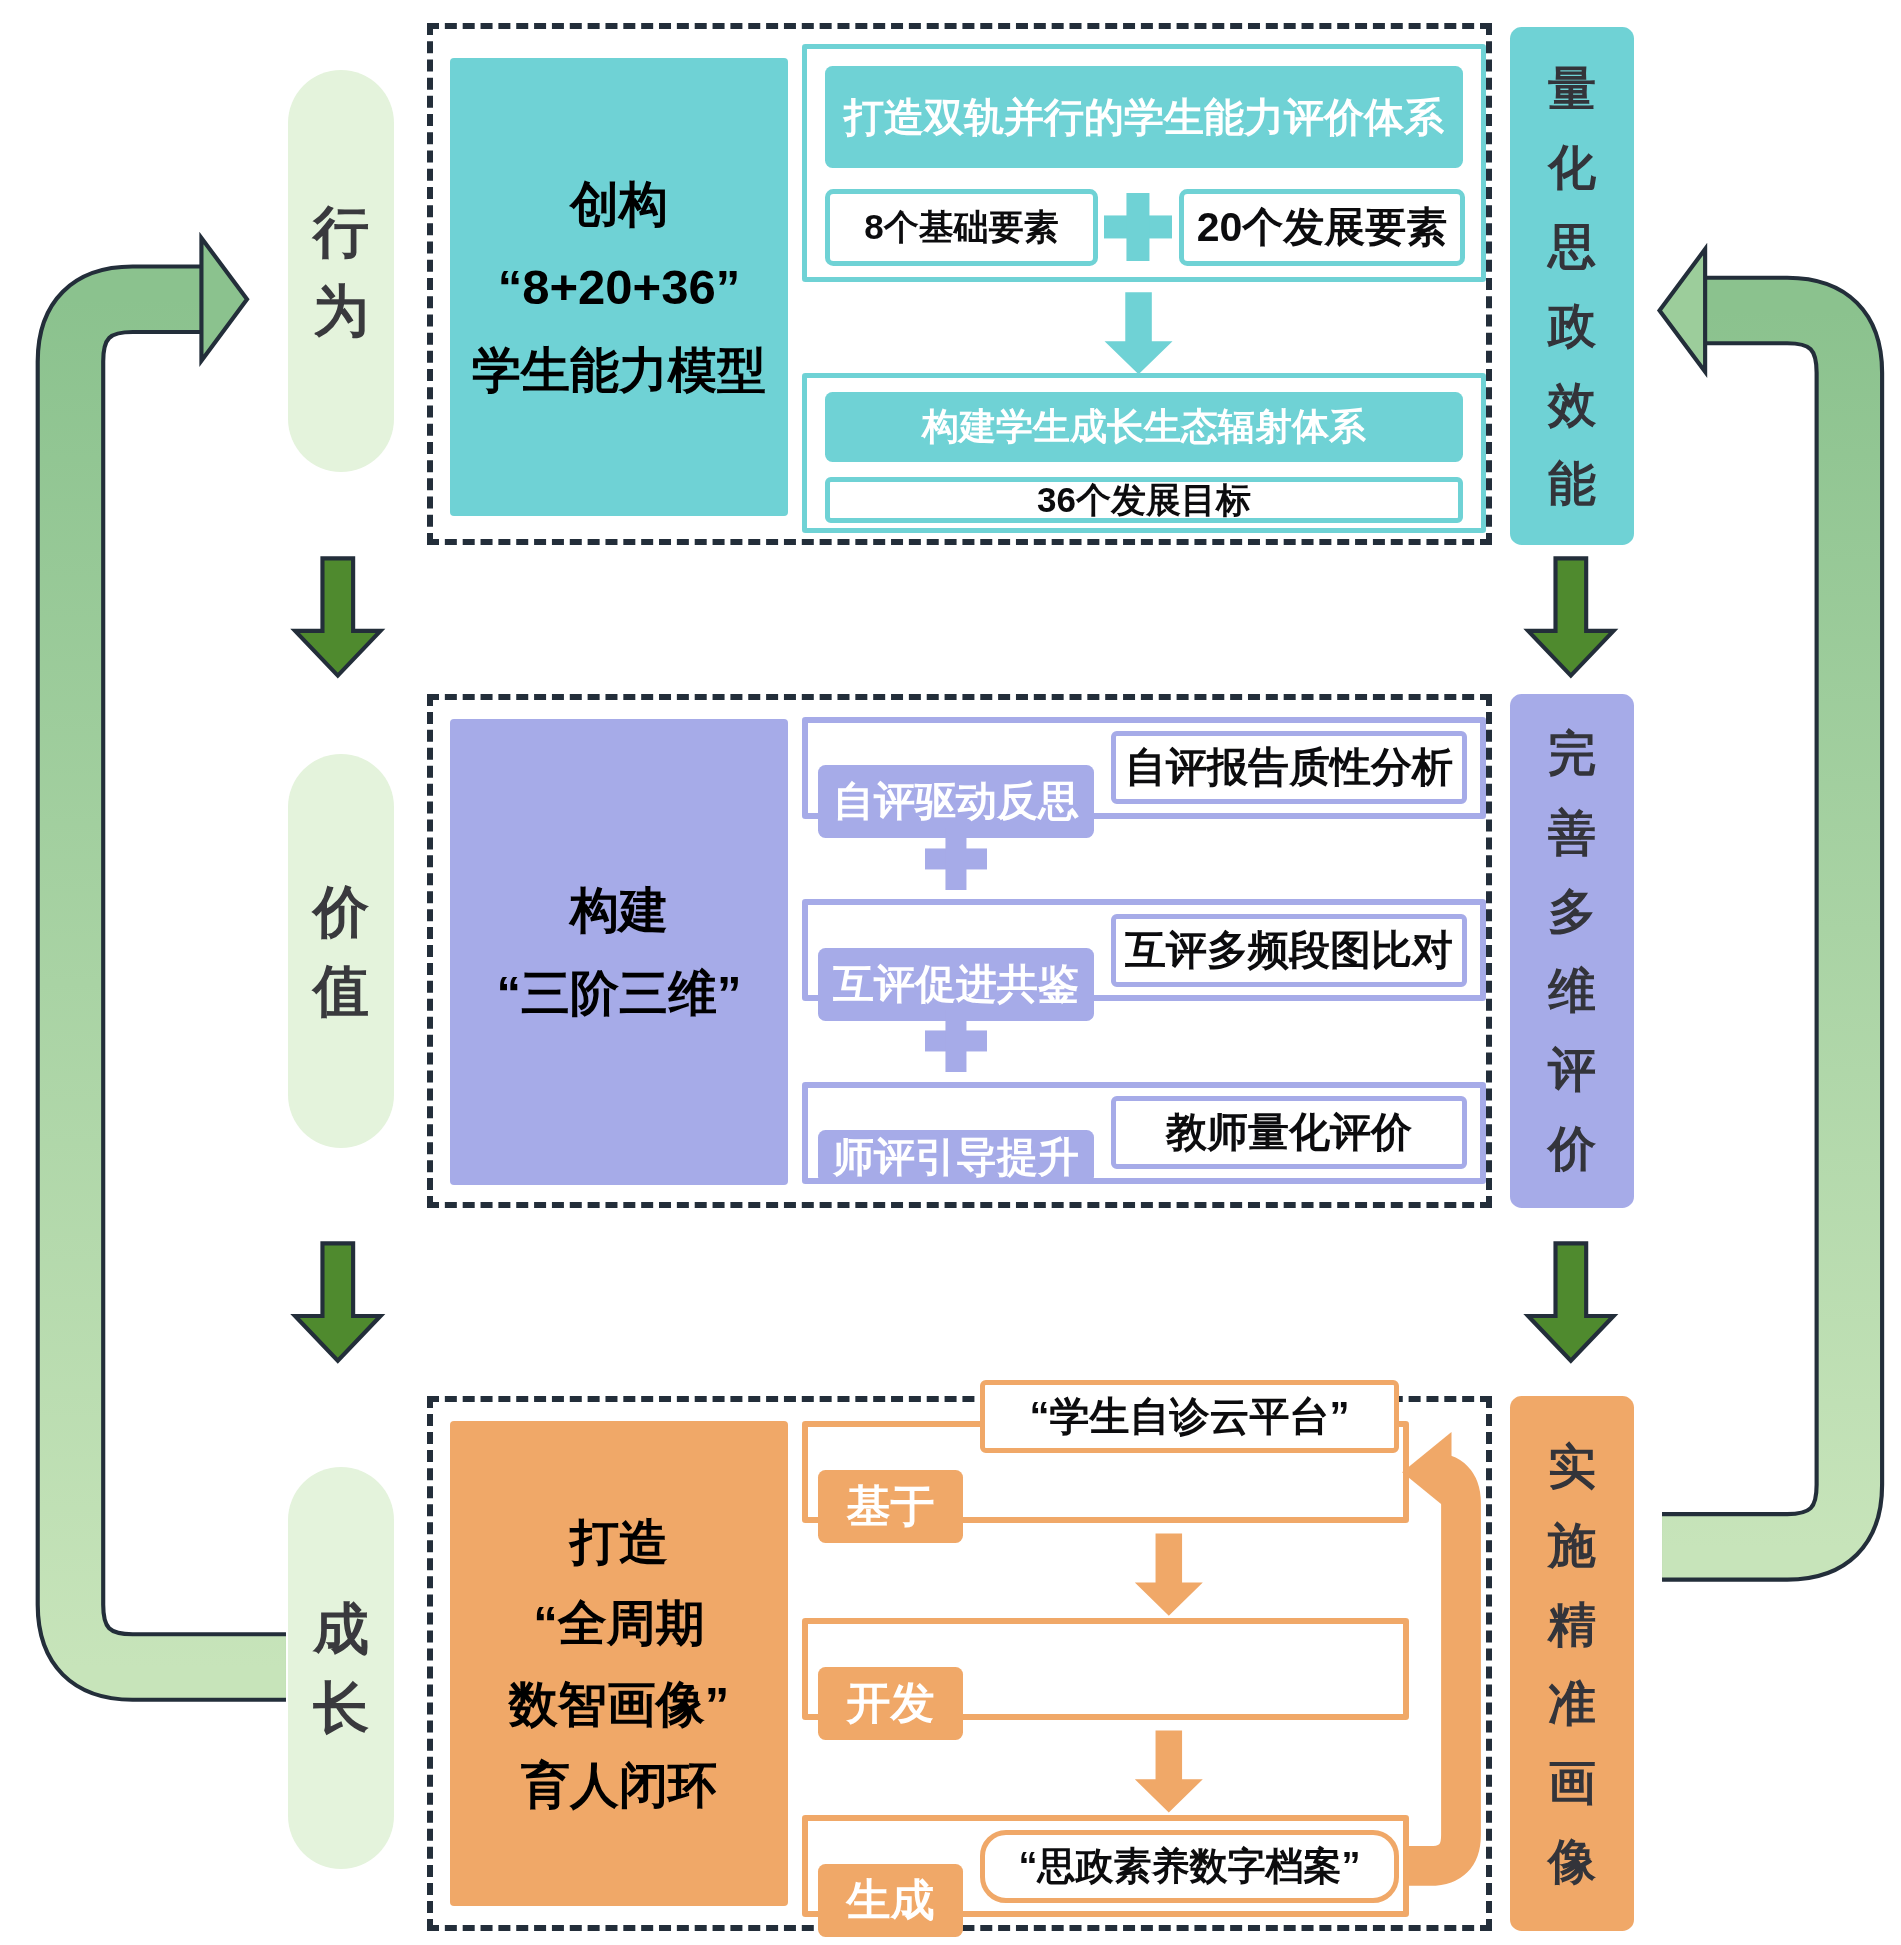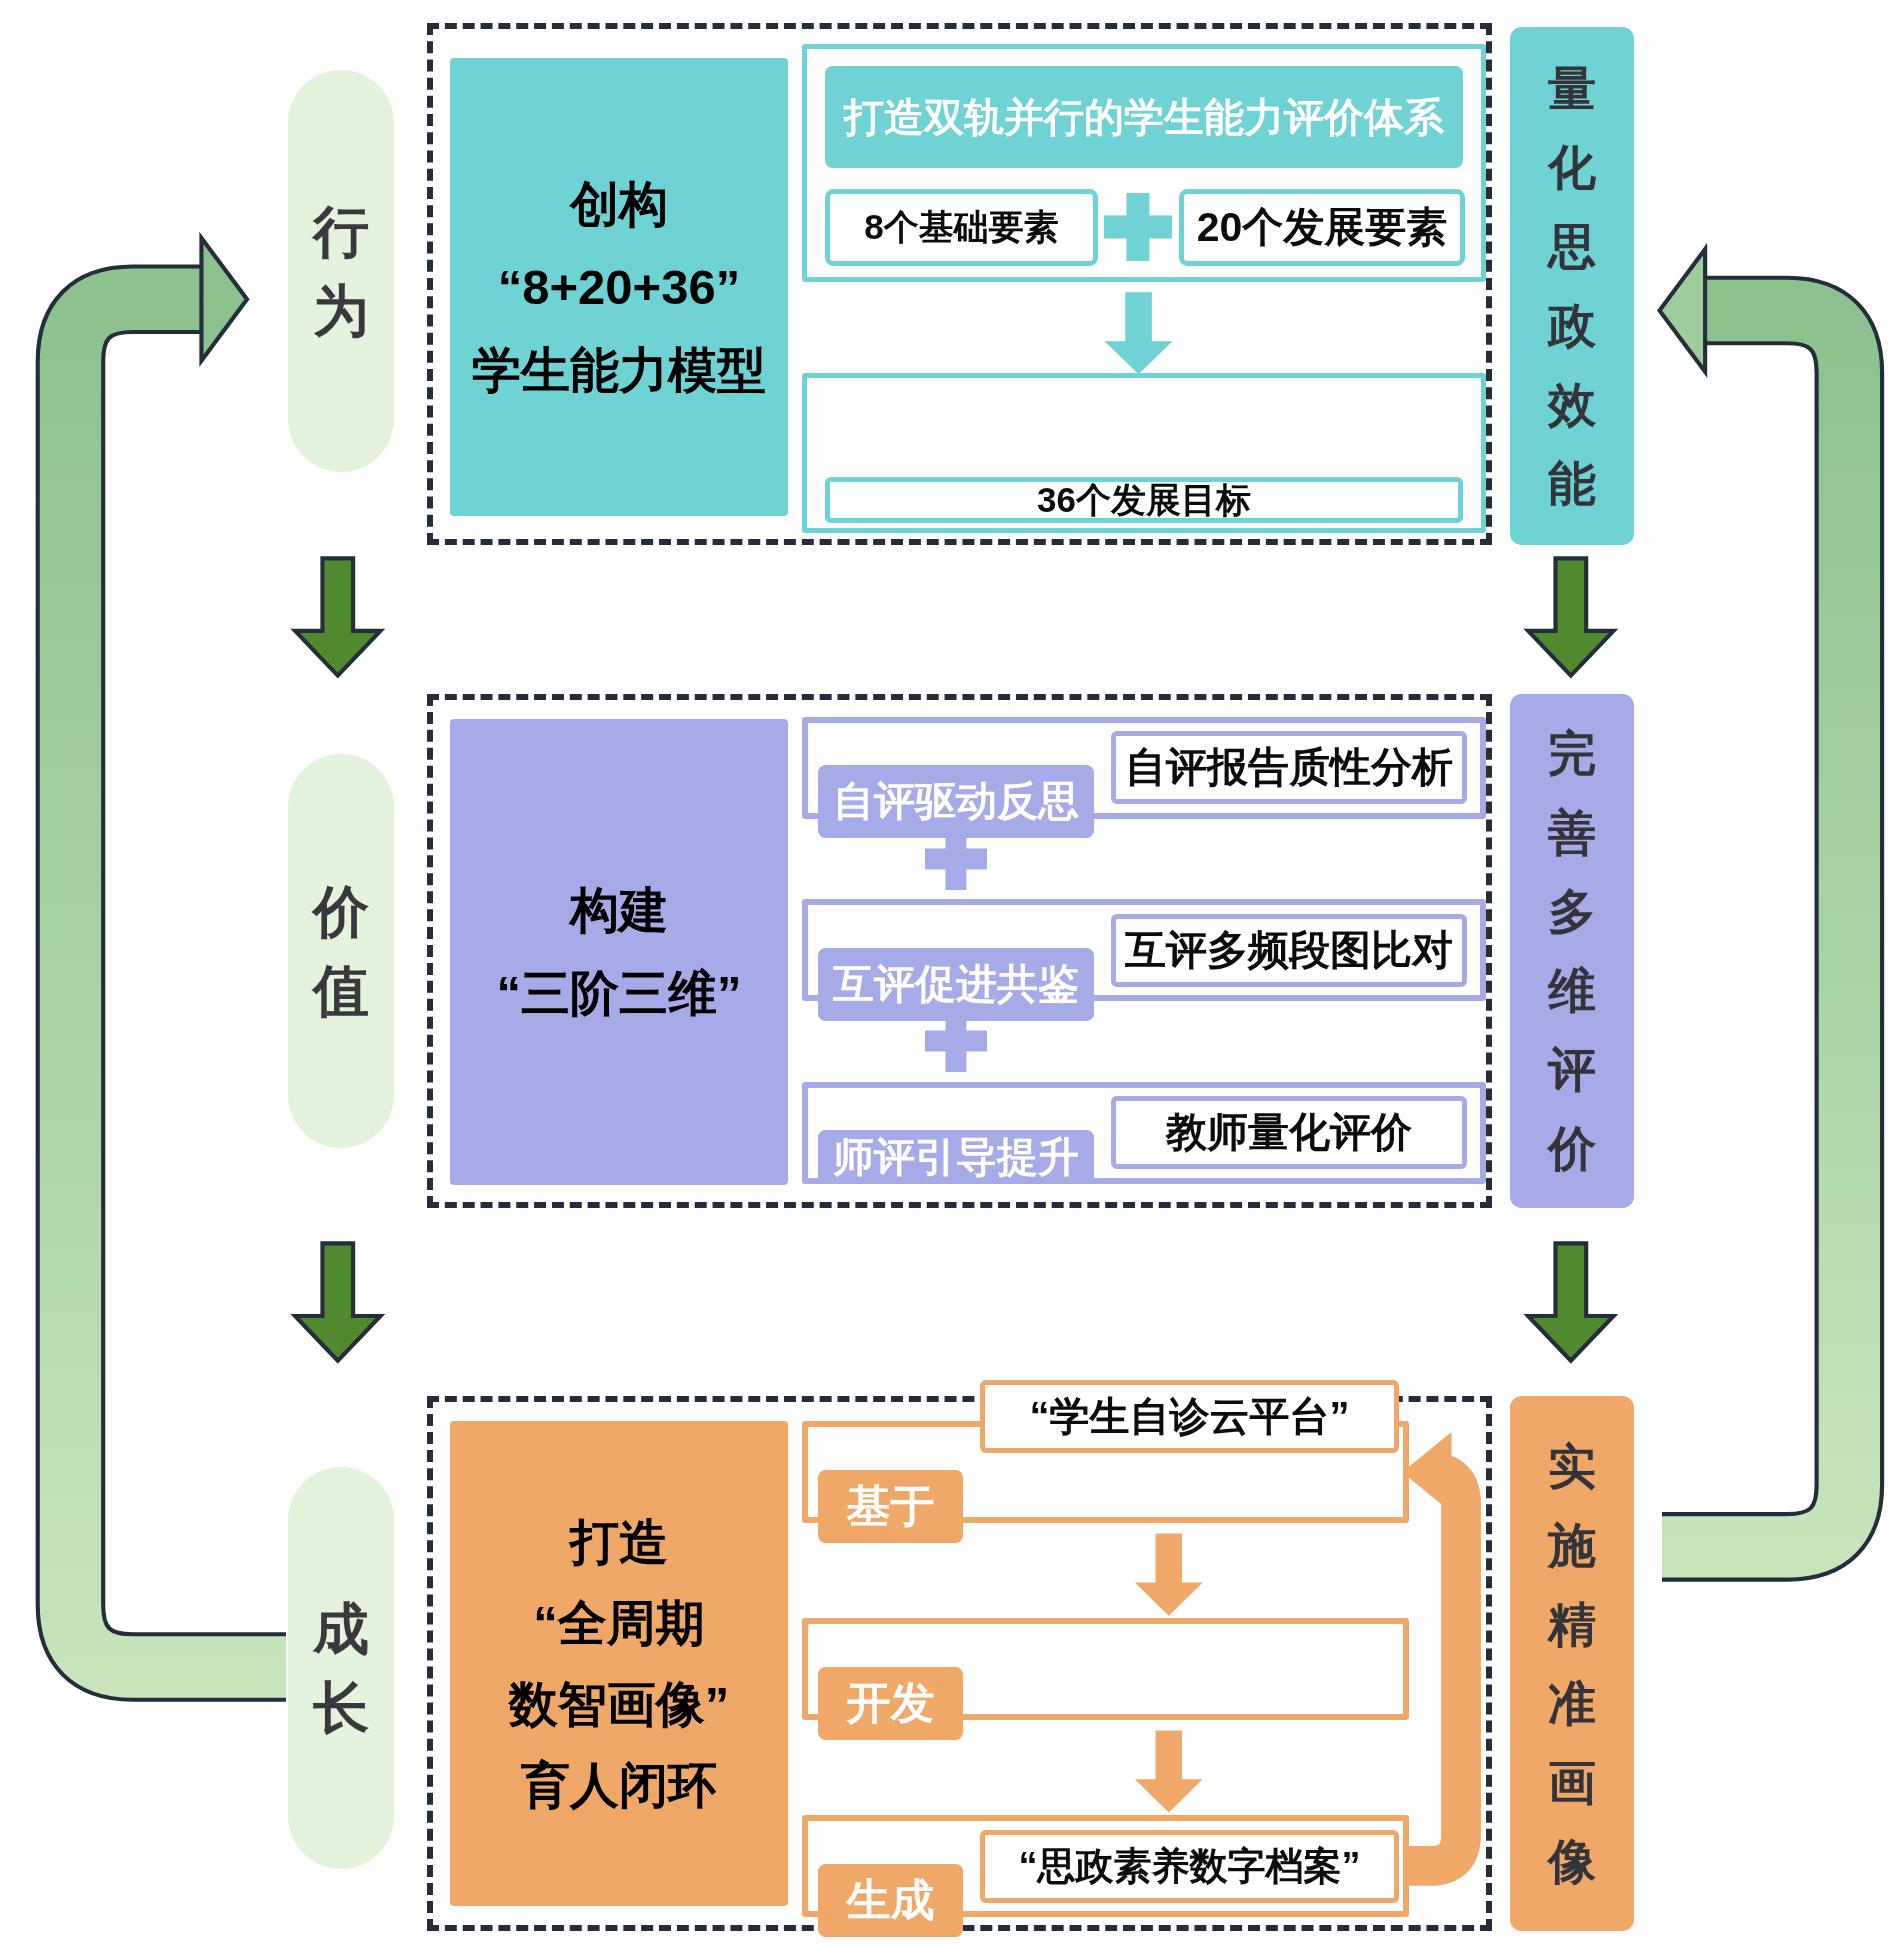--- a/index.html
+++ b/index.html
@@ -111,20 +111,21 @@
     <div>学生能力模型</div>
   </div>
 
   <div class="abs panel-teal" style="left:802px;top:44px;width:684px;height:238px;"></div>
   <div class="abs hdr-teal" style="left:825px;top:66px;width:638px;height:102px;font-size:40px;">打造双轨并行的学生能力评价体系</div>
   <div class="abs wbox wbox-teal" style="left:825px;top:189px;width:273px;height:77px;font-size:35px;">8个基础要素</div>
   <div class="plus" style="left:1104px;top:193px;width:68px;height:68px;--c:#6fd2d5;"></div>
   <div class="abs wbox wbox-teal" style="left:1179px;top:189px;width:286px;height:77px;font-size:41px;">20个发展要素</div>
 
   <div class="abs panel-teal" style="left:802px;top:373px;width:684px;height:160px;"></div>
+  <div class="abs hdr-teal" style="left:825px;top:392px;width:638px;height:70px;font-size:37px;">构建学生成长生态辐射体系</div>
   <div class="abs wbox wbox-teal" style="left:825px;top:477px;width:638px;height:46px;font-size:35px;border-radius:5.8px;">36个发展目标</div>
 
   <div class="abs main" style="left:450px;top:719px;width:338px;height:466px;background:#a6abe8;">
     <div>构建</div>
     <div>“三阶三维”</div>
   </div>
 
   <div class="abs panel-purple" style="left:802px;top:717px;width:684px;height:102px;"></div>
   <div class="abs chip chip-purple" style="left:818px;top:731px;width:276px;height:73px;font-size:41px;">自评驱动反思</div>
   <div class="abs wbox wbox-purple" style="left:1111px;top:731px;width:356px;height:73px;font-size:41px;">自评报告质性分析</div>
@@ -150,21 +151,21 @@
 
   <div class="abs panel-orange" style="left:802px;top:1421px;width:607px;height:102px;"></div>
   <div class="abs chip chip-orange" style="left:818px;top:1436px;width:145px;height:73px;font-size:44px;">基于</div>
   <div class="abs wbox wbox-orange" style="left:980px;top:1380px;width:419px;height:73px;font-size:40px;">“学生自诊云平台”</div>
 
   <div class="abs panel-orange" style="left:802px;top:1618px;width:607px;height:102px;"></div>
   <div class="abs chip chip-orange" style="left:818px;top:1633px;width:145px;height:73px;font-size:44px;">开发</div>
 
   <div class="abs panel-orange" style="left:802px;top:1815px;width:607px;height:102px;"></div>
   <div class="abs chip chip-orange" style="left:818px;top:1830px;width:145px;height:73px;font-size:44px;">生成</div>
-  <div class="abs wbox wbox-orange" style="left:980px;top:1830px;width:419px;height:73px;font-size:38px;">“思政素养数字档案”</div>
+  <div class="abs wbox wbox-orange" style="left:980px;top:1830px;width:419px;height:73px;font-size:38px;border-radius:26px;">“思政素养数字档案”</div>
 
   <svg width="1902" height="1946" viewBox="0 0 4589 4695">
     <defs>
       <linearGradient id="ga" x1="0" y1="1" x2="0" y2="0">
         <stop offset="0" stop-color="#c7e4ba"></stop>
         <stop offset="1" stop-color="#8bc28e"></stop>
       </linearGradient>
     </defs>
 
     <g>

